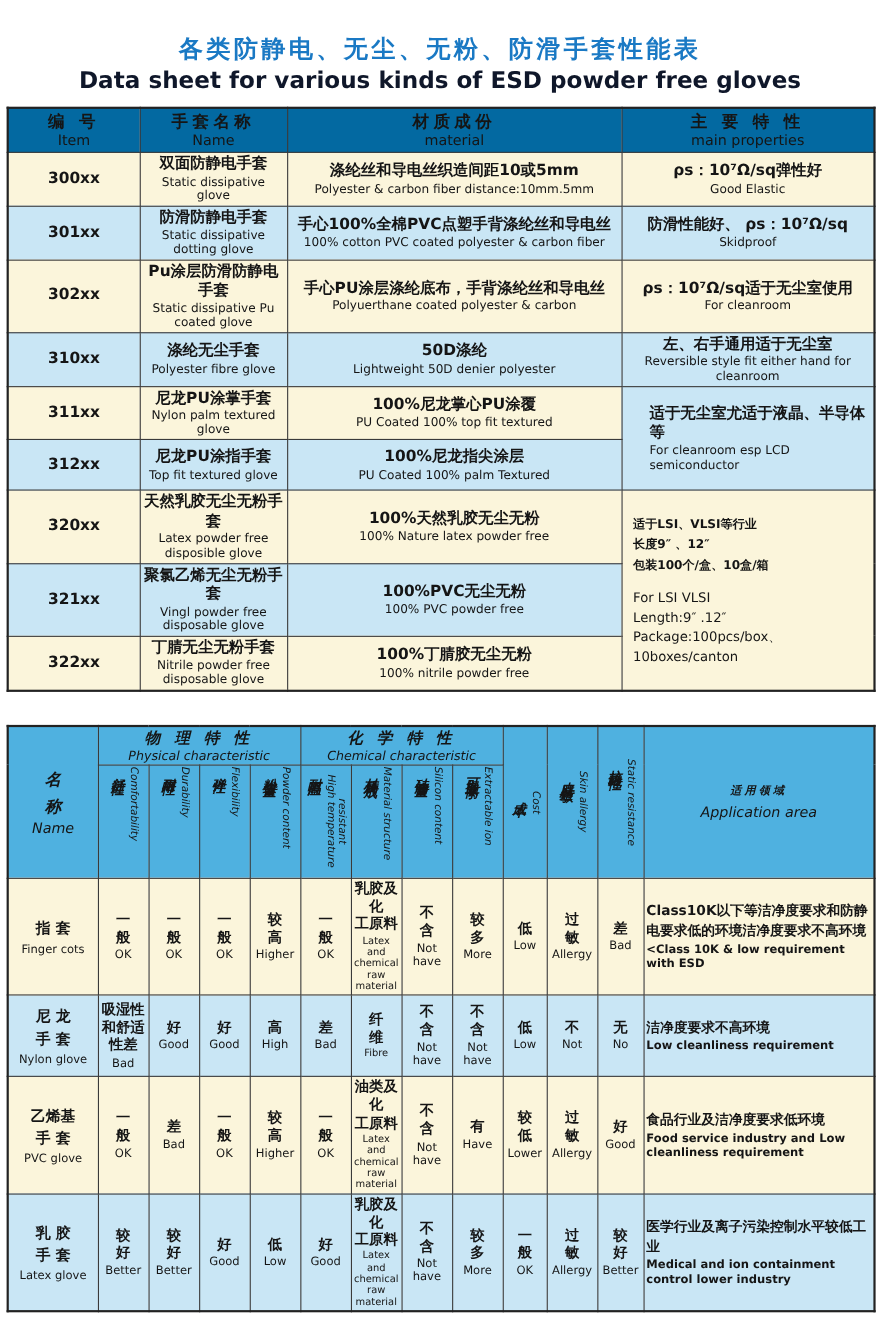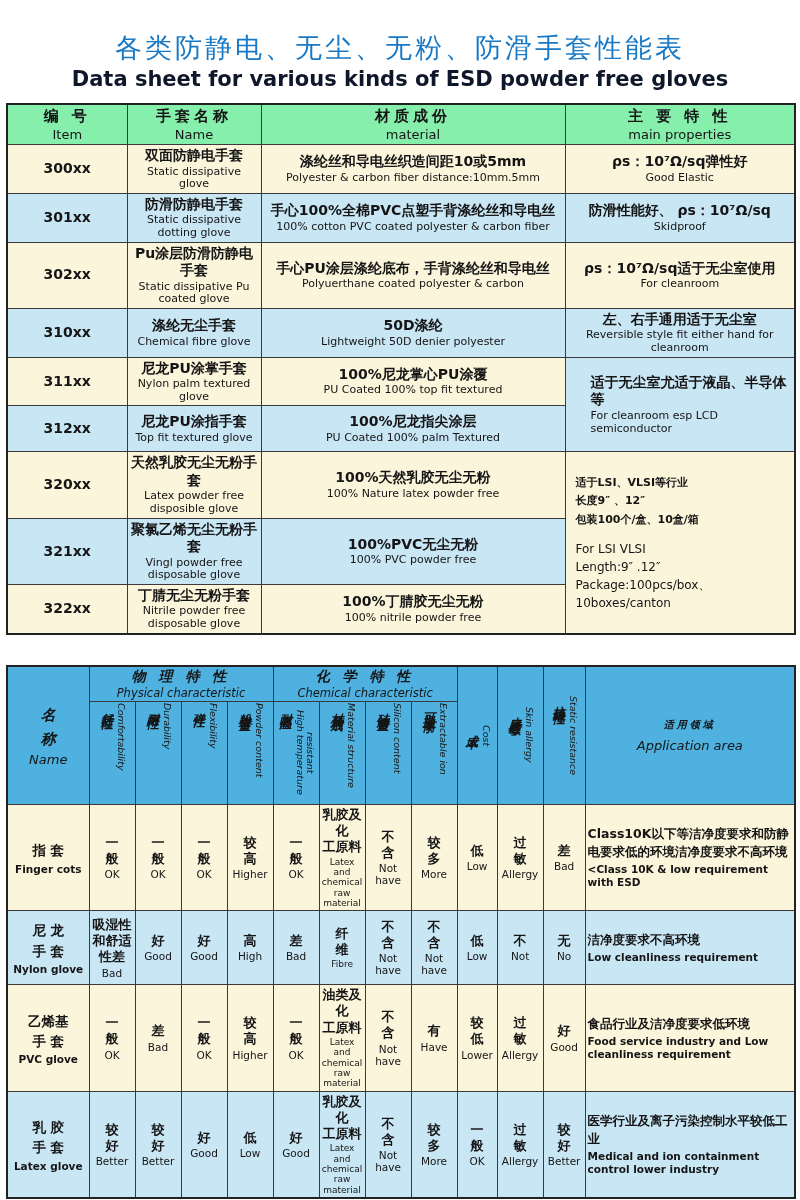--- a/index.html
+++ b/index.html
@@ -2,29 +2,29 @@
 <html><head>
 <meta charset="utf-8">
 <style>
   * { box-sizing: border-box; }
   html,body { margin:0; padding:0; background:#fff; }
   body { width:800px; height:1200px; overflow:hidden;
          font-family:"DejaVu Sans","Liberation Sans",sans-serif; color:#151515; }
   .page { padding:4px 6px; }
 
   .titles { text-align:center; margin:26px 0 12px; }
-  .title-cn { color:#1a79c4; font-size:27px; font-weight:normal; letter-spacing:3px; }
+  .title-cn { color:#1a79c4; font-size:22px; font-weight:bold; letter-spacing:3px; }
   .title-en { color:#0f172a; font-size:21px; font-weight:bold; margin-top:1px; }
 
   table { border-collapse:collapse; width:788px; margin:0 auto; table-layout:fixed; }
   th,td { border:1px solid #3a3a3a; padding:2px 3px; text-align:center; vertical-align:middle; }
   .t1,.t2 { border:2px solid #222; }
 
   
-  .t1 th { background:#86efac; height:33px; }
+  .t1 th { background:#0369a1; height:33px; }
   .hdr-cn { font-size:15px; font-weight:bold; letter-spacing:4px; display:block; }
   .hdr-en { font-size:13px; font-weight:normal; display:block; margin-top:1px; }
   .cream { background:#fbf5db; }
   .blue  { background:#c9e6f5; }
   .t1 td { height:46px; }
   .cell-cn { font-size:14px; font-weight:bold; white-space:pre-line; line-height:1.25; display:block; }
   .cell-en { font-size:11px; line-height:1.15; display:block; margin-top:1px; }
   .clean-cell { text-align:left; padding-left:25px; }
   .lsi-cell { text-align:left; padding-left:10px; vertical-align:middle; }
   .lsi-cn { font-size:11px; font-weight:bold; line-height:1.7; display:block; }
@@ -44,21 +44,21 @@
   .v-en { writing-mode:vertical-lr; font-size:9.5px; font-weight:normal; max-height:100px; line-height:1.1; }
   .tall .v-cn,.tall .v-en { max-height:128px; }
   .app-h .hdr-cn { letter-spacing:3px; font-size:10px; }
   .app-h .hdr-en { font-size:13px; margin-top:6px; }
 
   .t2 tbody td { padding:2px 2px; }
   .t2 .cell-cn { font-size:13px; }
   .t2 .cell-en { font-size:10.5px; }
   .t2 td.mat .cell-en { font-size:9px; }
   .gname .cell-cn { font-size:13.5px; white-space:pre-line; line-height:1.5; }
-  .gname .cell-en { font-size:10.5px; margin-top:2px;font-weight:bold; }
+  .gname .cell-en { font-size:10.5px; margin-top:2px; }
   .r1 td { height:70px; } .r2 td { height:74px; } .r3 td { height:88px; }
   .r4 td { height:86px; }
   .app-cell { text-align:left; padding:3px 6px; }
   .app-cn { font-size:12.5px; font-weight:bold; line-height:1.4; white-space:pre-line; display:block; }
   .app-en { font-size:10.5px; line-height:1.25; display:block; margin-top:3px;font-weight:bold; }
 </style>
 </head>
 <body>
 
 <div class="page">
@@ -146,21 +146,21 @@
             <span class="cell-cn">ρs：10⁷Ω/sq适于无尘室使用</span>
             <span class="cell-en">For cleanroom</span>
           </td>
       </tr>
       <tr>
         <td class="blue">
             <span class="cell-cn">310xx</span>
           </td>
         <td class="blue">
             <span class="cell-cn">涤纶无尘手套</span>
-            <span class="cell-en">Chemical fibre glove</span>
+            <span class="cell-en">Polyester fibre glove</span>
           </td>
         <td class="blue">
             <span class="cell-cn">50D涤纶</span>
             <span class="cell-en">Lightweight 50D denier polyester</span>
           </td>
         <td class="blue">
             <span class="cell-cn">左、右手通用适于无尘室</span>
             <span class="cell-en">Reversible style fit either hand for cleanroom</span>
           </td>
       </tr>

